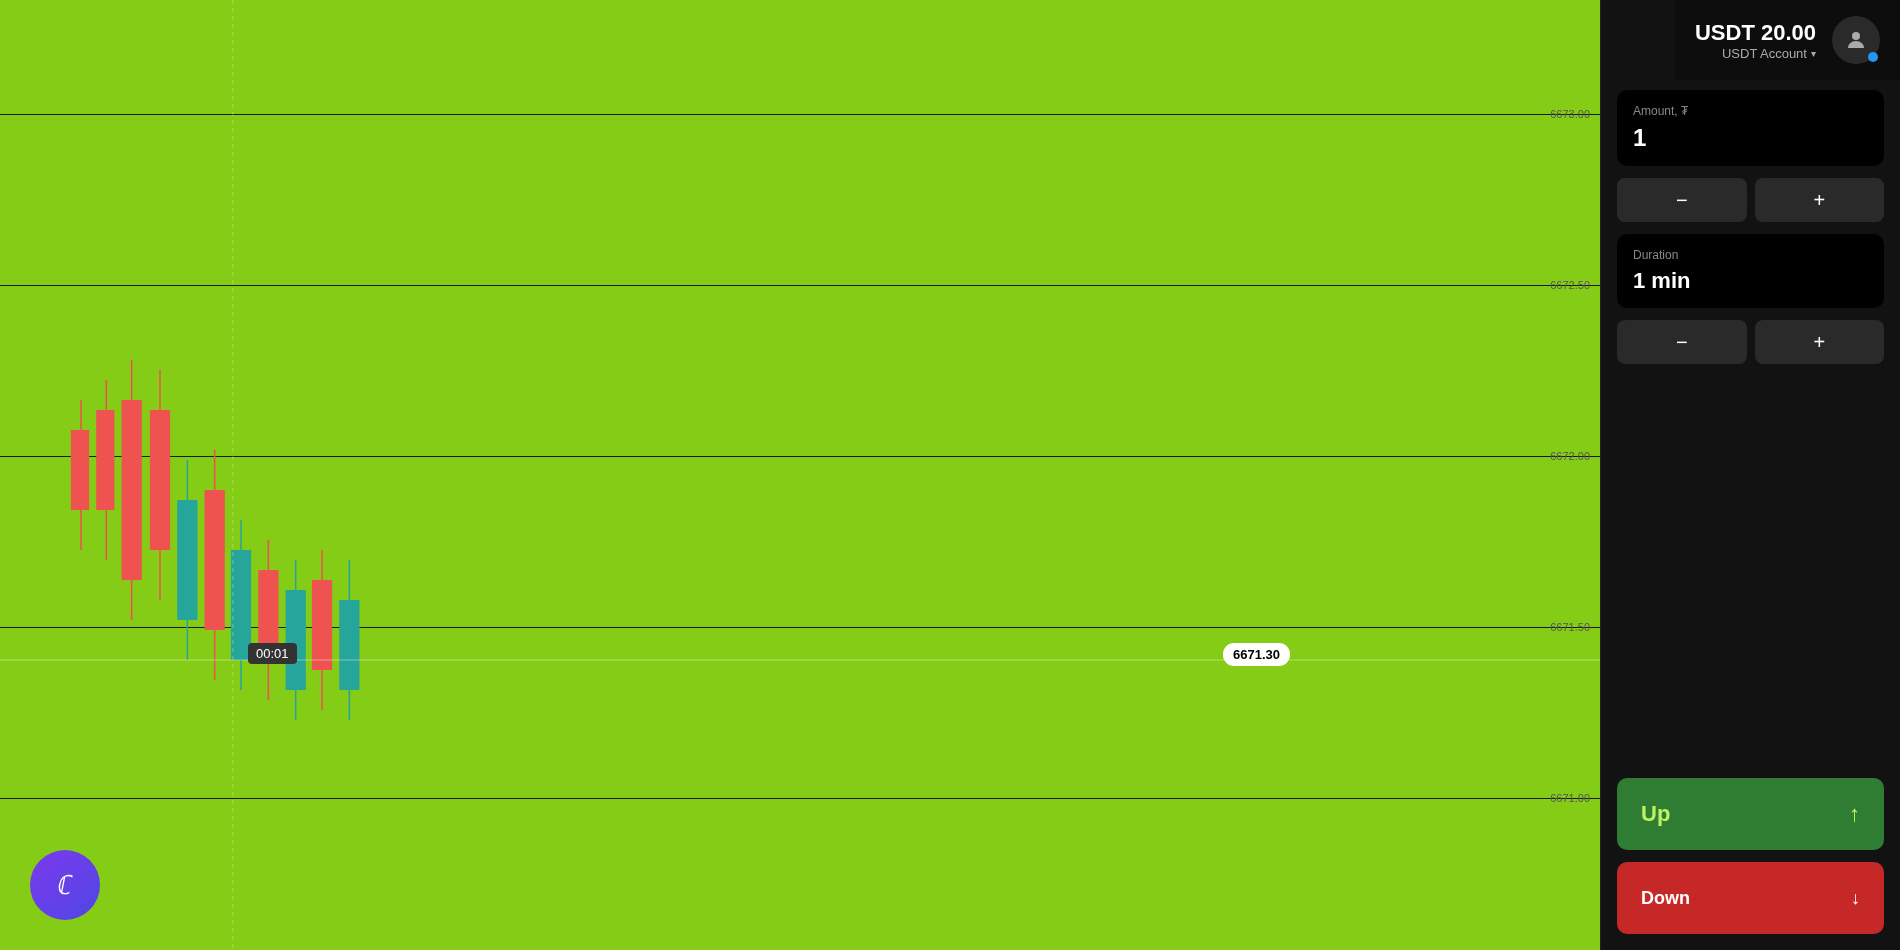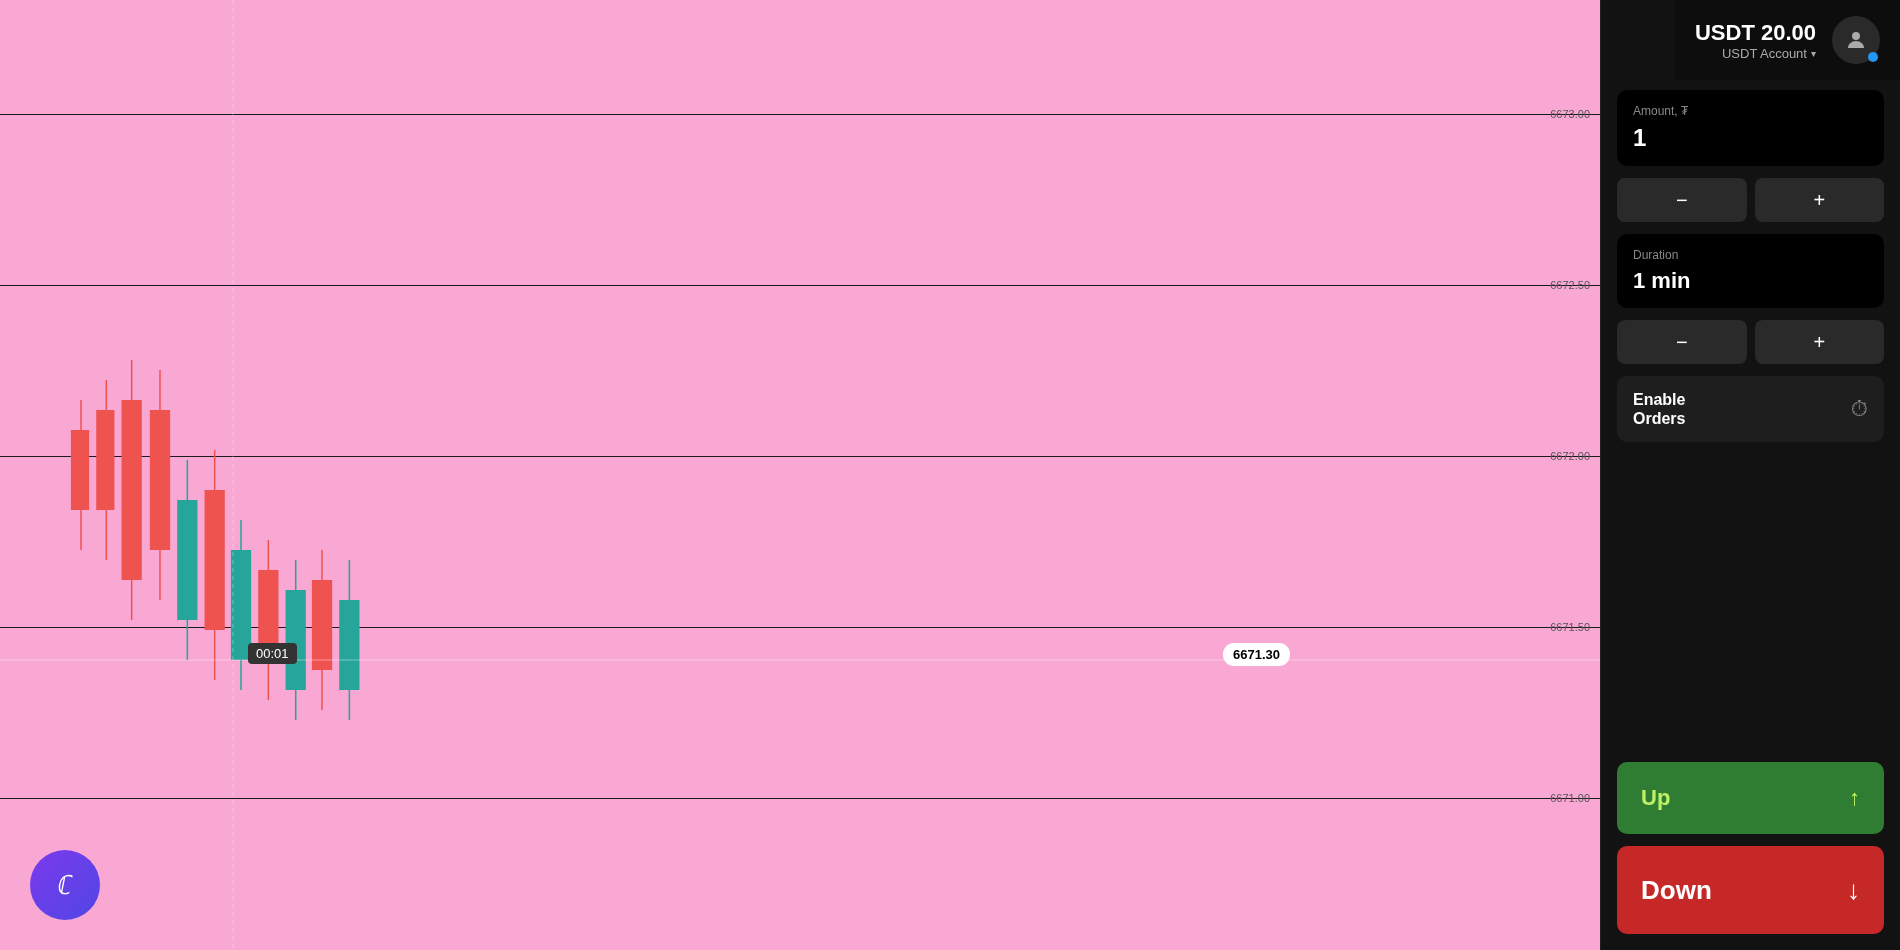--- a/index.html
+++ b/index.html
@@ -88,21 +88,21 @@
     .main-layout {
       display: flex;
       width: 1900px;
       height: 950px;
     }
 
     
     .chart-area {
       flex: 1;
       position: relative;
-      background: #f9a8d4;
+      background: #84cc16;
       overflow: hidden;
     }
 
     
     .price-grid {
       position: absolute;
       top: 0; left: 0; right: 0; bottom: 0;
     }
     .grid-line {
       position: absolute;
@@ -241,23 +241,23 @@
       display: flex;
       align-items: center;
       justify-content: space-between;
       padding: 0 24px;
     }
     .down-btn {
       background: #c62828;
       border: none;
       border-radius: 10px;
       color: #fff;
-      font-size: 26px;
+      font-size: 18px;
       font-weight: 700;
-      height: 88px;
+      height: 72px;
       cursor: pointer;
       display: flex;
       align-items: center;
       justify-content: space-between;
       padding: 4px 24px;
     }
 
     
     svg.chart-svg {
       position: absolute;
@@ -350,24 +350,20 @@
     <div class="control-box">
       <div class="control-label">Duration</div>
       <div class="control-value" style="font-size: 22px;">1 min</div>
     </div>
 
     <div class="stepper-row">
       <button class="stepper-btn">−</button>
       <button class="stepper-btn">+</button>
     </div>
 
-    <div class="enable-orders-row">
-      <div class="enable-orders-label">Enable<br>Orders</div>
-      <div class="clock-icon">⏱</div>
-    </div>
 
     <div style="flex: 1;"></div>
 
     <button class="up-btn">
       <span>Up</span>
       <span>↑</span>
     </button>
 
     <button class="down-btn">
       <span>Down</span>

